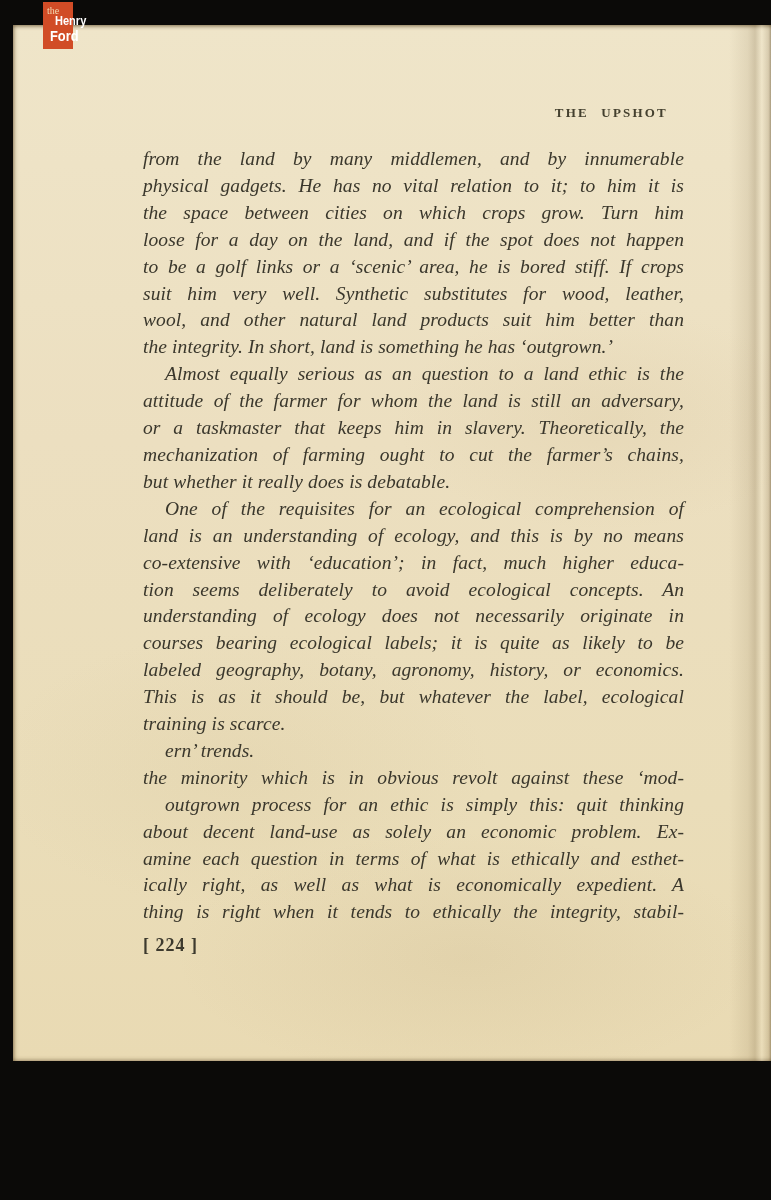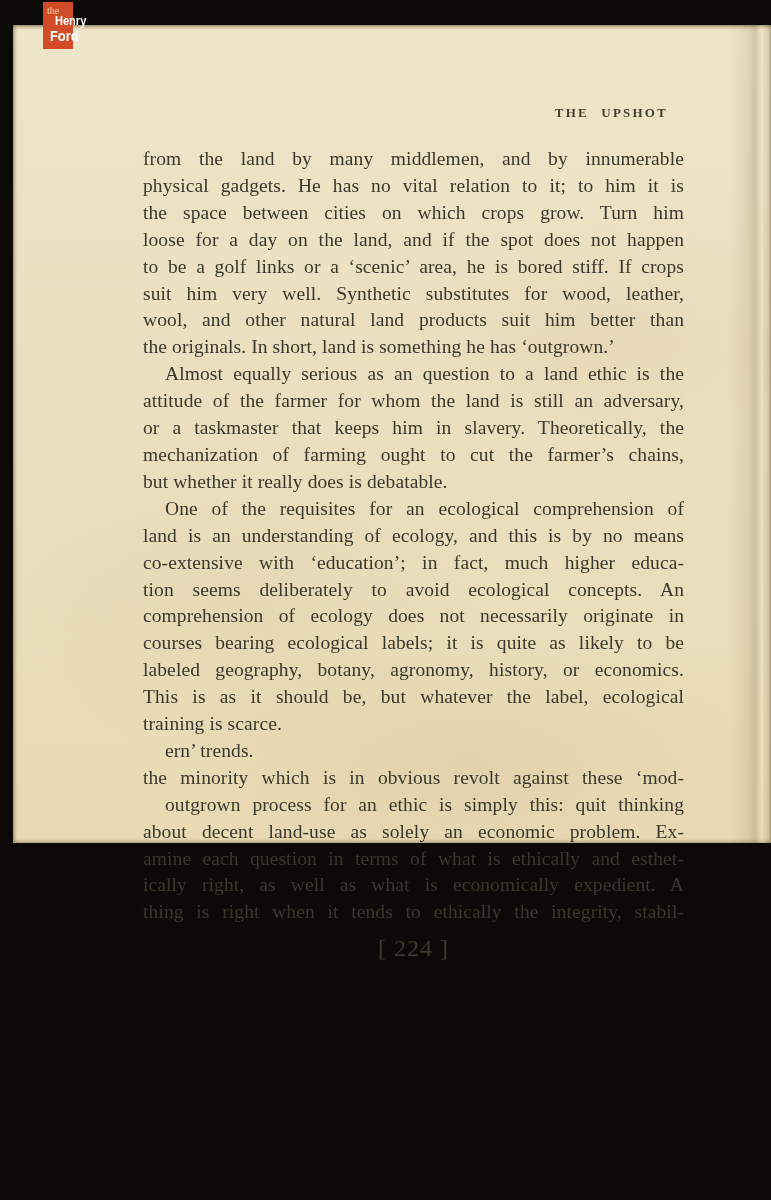--- a/index.html
+++ b/index.html
@@ -11,21 +11,21 @@
     font-family: "Liberation Serif", serif;
   }
   body { background: #0b0a08; position: relative; }
 
   
   .page {
     position: absolute;
     left: 13px;
     top: 25px;
     width: 758px;
-    height: 818px;
+    height: 1036px;
     background: linear-gradient(to bottom, #efe5c9 0%, #ecdfc0 40%, #eaddb9 75%, #e9dab3 100%);
     box-shadow: inset 0 3px 4px -2px rgba(92, 72, 38, 0.75),
                 inset 3px 0 4px -2px rgba(92, 72, 38, 0.55),
                 inset 0 -3px 4px -2px rgba(92, 72, 38, 0.45);
   }
   
   .page::after {
     content: "";
     position: absolute;
     top: 0; right: 0;
@@ -106,67 +106,68 @@
     letter-spacing: 2.2px;
     word-spacing: 7px;
     color: #44402f;
   }
   .body-text {
     margin-top: 25px;
     font-size: 19.5px;
     line-height: 26.9px;
     letter-spacing: 0.1px;
   }
-  .para { margin: 0; }
+  .para { margin: 0; font-style: italic; }
   .line {
     text-align: justify;
     text-align-last: justify;
     white-space: normal;
   }
   .line.last { text-align-last: left; }
   .para.indent .line:first-child { text-indent: 22px; }
 
   .page-number {
     margin-top: 9px;
-    text-align: center;
-    font-size: 24px;
+    text-align: left;
+    font-size: 18px;
     letter-spacing: 1px;
     color: #3d3a2e;
+    font-weight: bold;
   }
 </style>
 </head>
 <body>
 
 <div class="page">
   <div class="text-block">
     <div class="running-header">THE UPSHOT</div>
     <div class="body-text">
         <div class="para">
           <div class="line">from the land by many middlemen, and by innumerable</div>
           <div class="line">physical gadgets. He has no vital relation to it; to him it is</div>
           <div class="line">the space between cities on which crops grow. Turn him</div>
           <div class="line">loose for a day on the land, and if the spot does not happen</div>
           <div class="line">to be a golf links or a ‘scenic’ area, he is bored stiff. If crops</div>
           <div class="line">suit him very well. Synthetic substitutes for wood, leather,</div>
           <div class="line">wool, and other natural land products suit him better than</div>
-          <div class="line last">the originals. In short, land is something he has ‘outgrown.’</div>
+          <div class="line last">the integrity. In short, land is something he has ‘outgrown.’</div>
         </div>
         <div class="para indent">
           <div class="line">Almost equally serious as an question to a land ethic is the</div>
           <div class="line">attitude of the farmer for whom the land is still an adversary,</div>
           <div class="line">or a taskmaster that keeps him in slavery. Theoretically, the</div>
           <div class="line">mechanization of farming ought to cut the farmer’s chains,</div>
           <div class="line last">but whether it really does is debatable.</div>
         </div>
         <div class="para indent">
           <div class="line">One of the requisites for an ecological comprehension of</div>
           <div class="line">land is an understanding of ecology, and this is by no means</div>
           <div class="line">co-extensive with ‘education’; in fact, much higher educa-</div>
           <div class="line">tion seems deliberately to avoid ecological concepts. An</div>
-          <div class="line">comprehension of ecology does not necessarily originate in</div>
+          <div class="line">understanding of ecology does not necessarily originate in</div>
           <div class="line">courses bearing ecological labels; it is quite as likely to be</div>
           <div class="line">labeled geography, botany, agronomy, history, or economics.</div>
           <div class="line">This is as it should be, but whatever the label, ecological</div>
           <div class="line last">training is scarce.</div>
         </div>
         <div class="para indent">
           <div class="line last">ern’ trends.</div>
           <div class="line">the minority which is in obvious revolt against these ‘mod-</div>
         </div>
         <div class="para indent">

